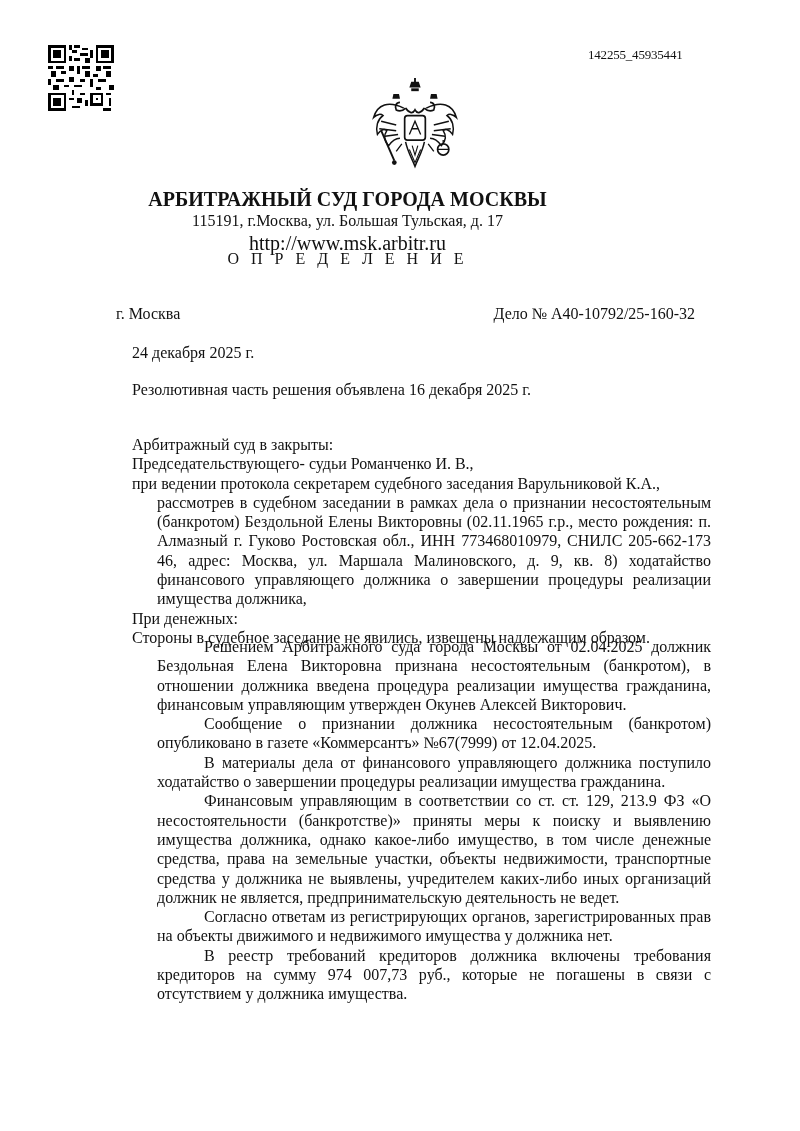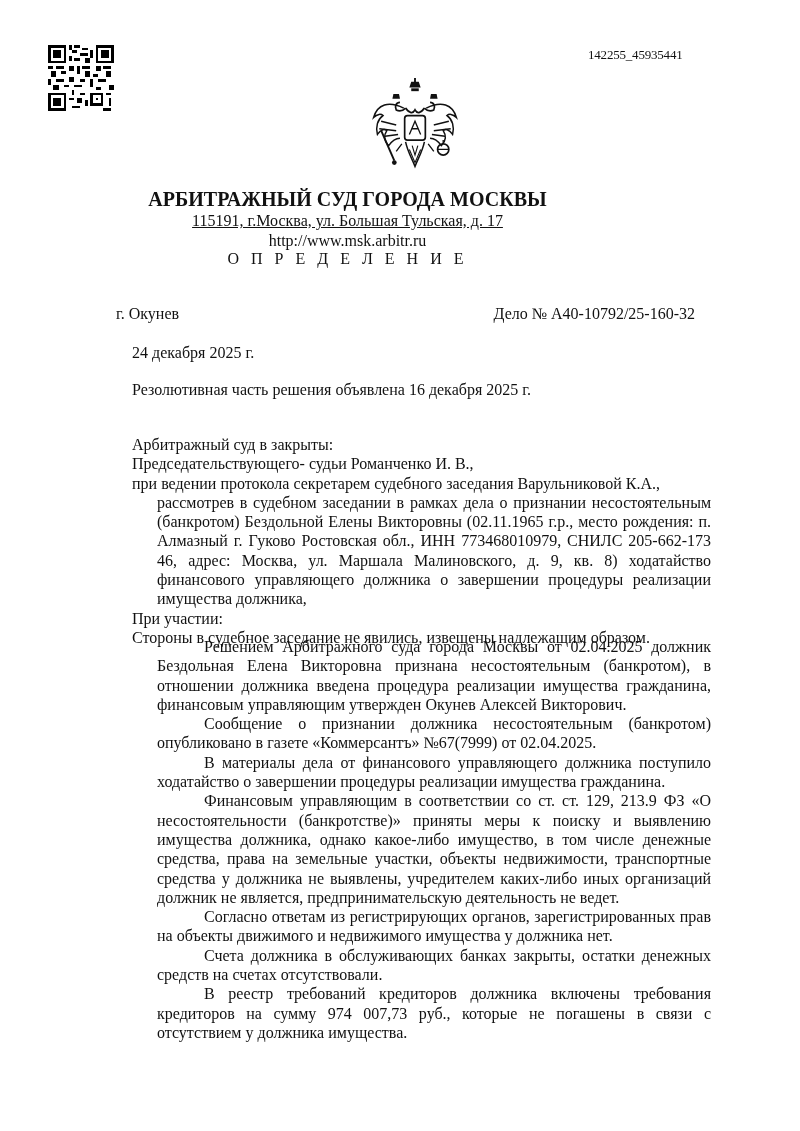--- a/index.html
+++ b/index.html
@@ -3,22 +3,22 @@
 <meta charset="utf-8">
 <style>
   html, body { margin: 0; padding: 0; background: #ffffff; }
   body { width: 800px; height: 1131px; position: relative; overflow: hidden;
          font-family: "Liberation Serif", "DejaVu Serif", serif; color: #111; }
   .qr { position: absolute; left: 48px; top: 45px; width: 66px; height: 66px; }
   .docid { position: absolute; left: 588px; top: 47px; font-size: 13px; letter-spacing: -0.2px; }
   .emblem { position: absolute; left: 368px; top: 76px; width: 94px; height: 98px; }
   .header { position: absolute; left: 0; width: 695px; text-align: center; }
   .court-name { top: 188px; font-size: 20px; font-weight: bold; letter-spacing: 0px; }
-  .court-addr { top: 212px; font-size: 16px; text-decoration: underline; }
-  .court-url { top: 232px; font-size: 16px; }
+  .court-addr { top: 212px; font-size: 16px; }
+  .court-url { top: 232px; font-size: 20px; }
   .doc-type { top: 250px; font-size: 16px; letter-spacing: 4px; }
   .body { position: absolute; left: 132px; width: 579px; font-size: 16px; line-height: 19.3px; }
   .row-split { position: absolute; left: 116px; width: 579px; top: 305px; font-size: 16px;
                display: flex; justify-content: space-between; }
   .p { margin: 0; text-align: justify; }
   .p.ind { text-indent: 47px; }
   .p.last { text-align-last: left; margin-left: 25px; }
   .line { margin: 0; white-space: nowrap; }
   .centered { text-align: center; letter-spacing: 3px; margin: 0; }
 </style>
@@ -114,42 +114,41 @@
   <circle cx="80" cy="78" r="6" fill="none" stroke="#111" stroke-width="1.8"></circle>
   <path d="M74 78 h12 M80 72 v-4" stroke="#111" stroke-width="1.4"></path>
 </svg>
 
 <div class="header court-name">АРБИТРАЖНЫЙ СУД ГОРОДА МОСКВЫ</div>
 <div class="header court-addr">115191, г.Москва, ул. Большая Тульская, д. 17</div>
 <div class="header court-url">http://www.msk.arbitr.ru</div>
 <div class="header doc-type">О П Р Е Д Е Л Е Н И Е</div>
 
 <div class="row-split">
-  <span>г. Окунев</span>
+  <span>г. Москва</span>
   <span>Дело № А40-10792/25-160-32</span>
 </div>
 
 <div class="body" style="top:343px">
   <p class="line">24 декабря 2025 г.</p>
 </div>
 
 <div class="body" style="top:380px">
   <p class="line">Резолютивная часть решения объявлена 16 декабря 2025 г.</p>
 </div>
 
 <div class="body" style="top:435px">
   <p class="line">Арбитражный суд в закрыты:</p>
   <p class="line">Председательствующего- судьи Романченко И. В.,</p>
   <p class="line">при ведении протокола секретарем судебного заседания Варульниковой К.А.,</p>
   <p class="p last">рассмотрев в судебном заседании в рамках дела о признании несостоятельным (банкротом) Бездольной Елены Викторовны (02.11.1965 г.р., место рождения: п. Алмазный г. Гуково Ростовская обл., ИНН 773468010979, СНИЛС 205-662-173 46, адрес: Москва, ул. Маршала Малиновского, д. 9, кв. 8) ходатайство финансового управляющего должника о завершении процедуры реализации имущества должника,</p>
-  <p class="line">При участии:</p>
+  <p class="line">При денежных:</p>
   <p class="line">Стороны в судебное заседание не явились, извещены надлежащим образом.</p>
 </div>
 
 <div class="body" style="top:637px">
   <p class="p ind last">Решением Арбитражного суда города Москвы от 02.04.2025 должник Бездольная Елена Викторовна признана несостоятельным (банкротом), в отношении должника введена процедура реализации имущества гражданина, финансовым управляющим утвержден Окунев Алексей Викторович.</p>
-  <p class="p ind last">Сообщение о признании должника несостоятельным (банкротом) опубликовано в газете «Коммерсантъ» №67(7999) от 02.04.2025.</p>
+  <p class="p ind last">Сообщение о признании должника несостоятельным (банкротом) опубликовано в газете «Коммерсантъ» №67(7999) от 12.04.2025.</p>
   <p class="p ind last">В материалы дела от финансового управляющего должника поступило ходатайство о завершении процедуры реализации имущества гражданина.</p>
   <p class="p ind last">Финансовым управляющим в соответствии со ст. ст. 129, 213.9 ФЗ «О несостоятельности (банкротстве)» приняты меры к поиску и выявлению имущества должника, однако какое-либо имущество, в том числе денежные средства, права на земельные участки, объекты недвижимости, транспортные средства у должника не выявлены, учредителем каких-либо иных организаций должник не является, предпринимательскую деятельность не ведет.</p>
   <p class="p ind last">Согласно ответам из регистрирующих органов, зарегистрированных прав на объекты движимого и недвижимого имущества у должника нет.</p>
-  <p class="p ind last">Счета должника в обслуживающих банках закрыты, остатки денежных средств на счетах отсутствовали.</p>
   <p class="p ind last">В реестр требований кредиторов должника включены требования кредиторов на сумму 974 007,73 руб., которые не погашены в связи с отсутствием у должника имущества.</p>
 </div>
 
 </body></html>

